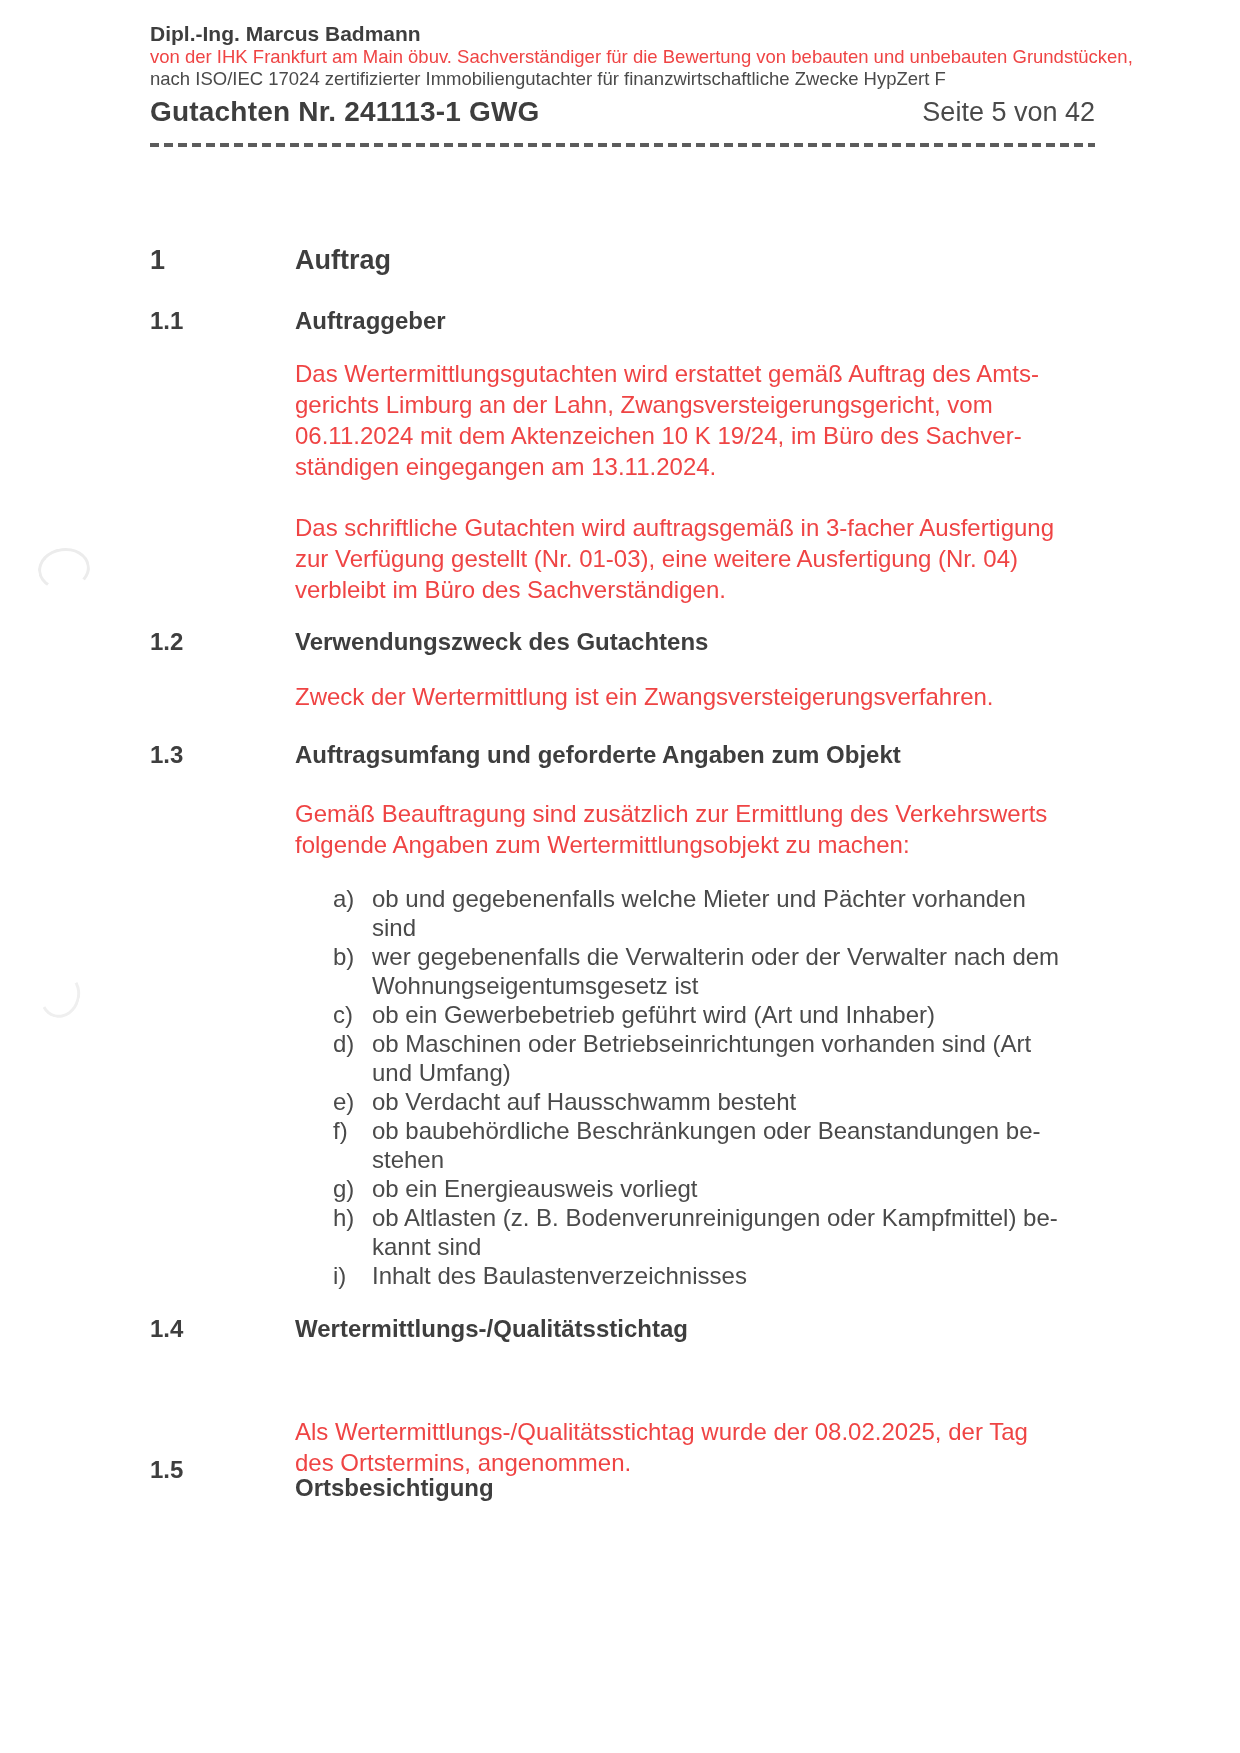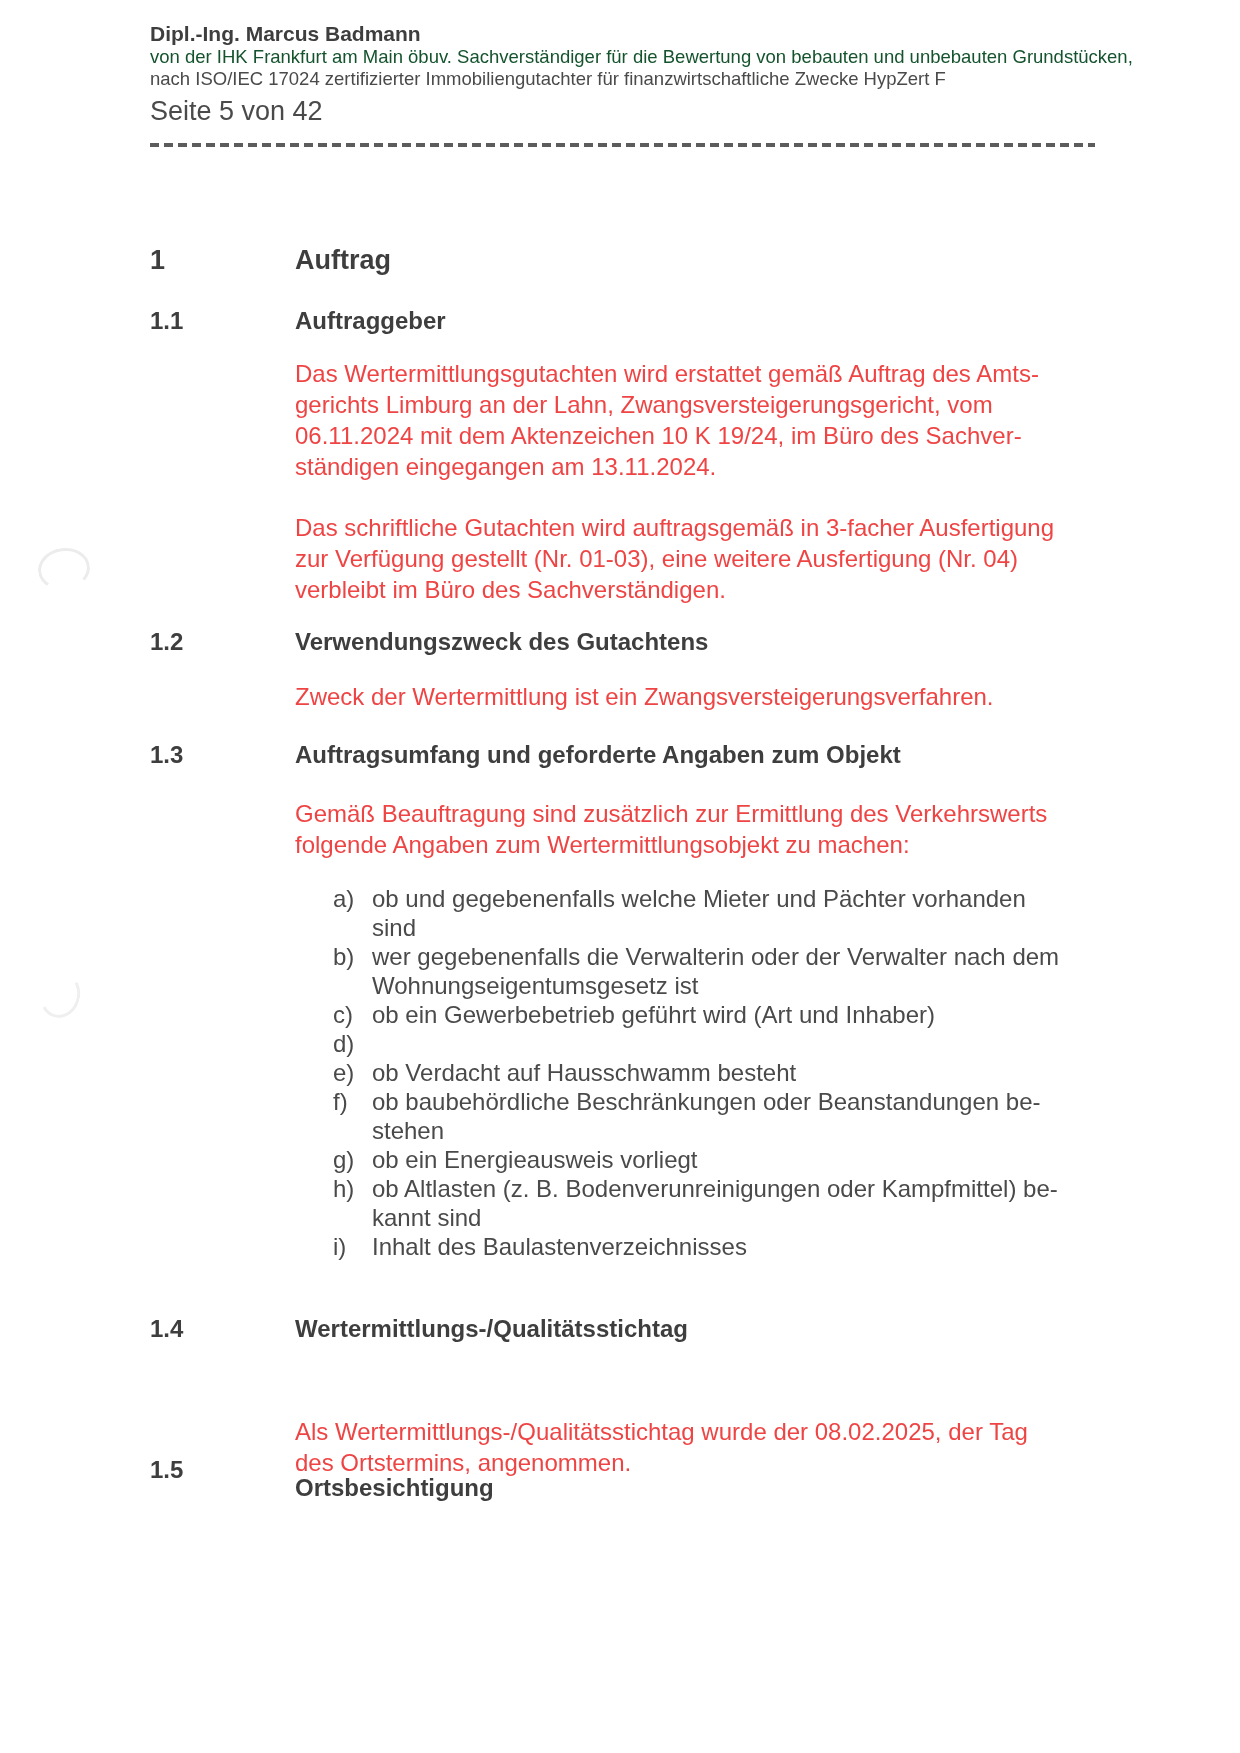--- a/index.html
+++ b/index.html
@@ -16,21 +16,21 @@
     color: #474747;
     overflow: hidden;
   }
   .abs { position: absolute; }
 
   
   .author {
     left: 150px; top: 22px;
     font-size: 21px; font-weight: bold; color: #3e3e3e;
   }
-  .credline1 { left: 150px; top: 46px; font-size: 18.5px; color: #14532d; }
+  .credline1 { left: 150px; top: 46px; font-size: 18.5px; color: #ef4444; }
   .credline2 { left: 150px; top: 68px; font-size: 18.5px; color: #4a4a4a; }
 
   .titlerow {
     left: 150px; top: 96px; width: 945px;
     display: flex; justify-content: space-between; align-items: baseline;
   }
   .doc-title { font-size: 28px; font-weight: bold; color: #3e3e3e; letter-spacing: 0.2px; }
   .page-indicator { font-size: 27px; font-weight: normal; color: #4a4a4a; }
 
   .dashline {
@@ -85,20 +85,21 @@
 </head>
 <body>
 
 <div class="page">
 
   <div class="abs author">Dipl.-Ing. Marcus Badmann</div>
   <div class="abs credline1">von der IHK Frankfurt am Main öbuv. Sachverständiger für die Bewertung von bebauten und unbebauten Grundstücken,</div>
   <div class="abs credline2">nach ISO/IEC 17024 zertifizierter Immobiliengutachter für finanzwirtschaftliche Zwecke HypZert F</div>
 
   <div class="abs titlerow">
+    <span class="doc-title">Gutachten Nr. 241113-1 GWG</span>
     <span class="page-indicator">Seite 5 von 42</span>
   </div>
 
   <div class="abs dashline"></div>
 
   <div class="abs hole1"></div>
   <div class="abs hole2"></div>
 
   <div class="abs sec-num lvl1" style="top:245px;">1</div>
   <div class="abs sec-title lvl1" style="top:245px;">Auftrag</div>
@@ -132,20 +133,22 @@
       <span class="item-label">b)</span>
       <span class="item-lines">wer gegebenenfalls die Verwalterin oder der Verwalter nach dem
 Wohnungseigentumsgesetz ist</span>
     </div>
     <div class="list-item">
       <span class="item-label">c)</span>
       <span class="item-lines">ob ein Gewerbebetrieb geführt wird (Art und Inhaber)</span>
     </div>
     <div class="list-item">
       <span class="item-label">d)</span>
+      <span class="item-lines">ob Maschinen oder Betriebseinrichtungen vorhanden sind (Art
+und Umfang)</span>
     </div>
     <div class="list-item">
       <span class="item-label">e)</span>
       <span class="item-lines">ob Verdacht auf Hausschwamm besteht</span>
     </div>
     <div class="list-item">
       <span class="item-label">f)</span>
       <span class="item-lines">ob baubehördliche Beschränkungen oder Beanstandungen be-
 stehen</span>
     </div>

